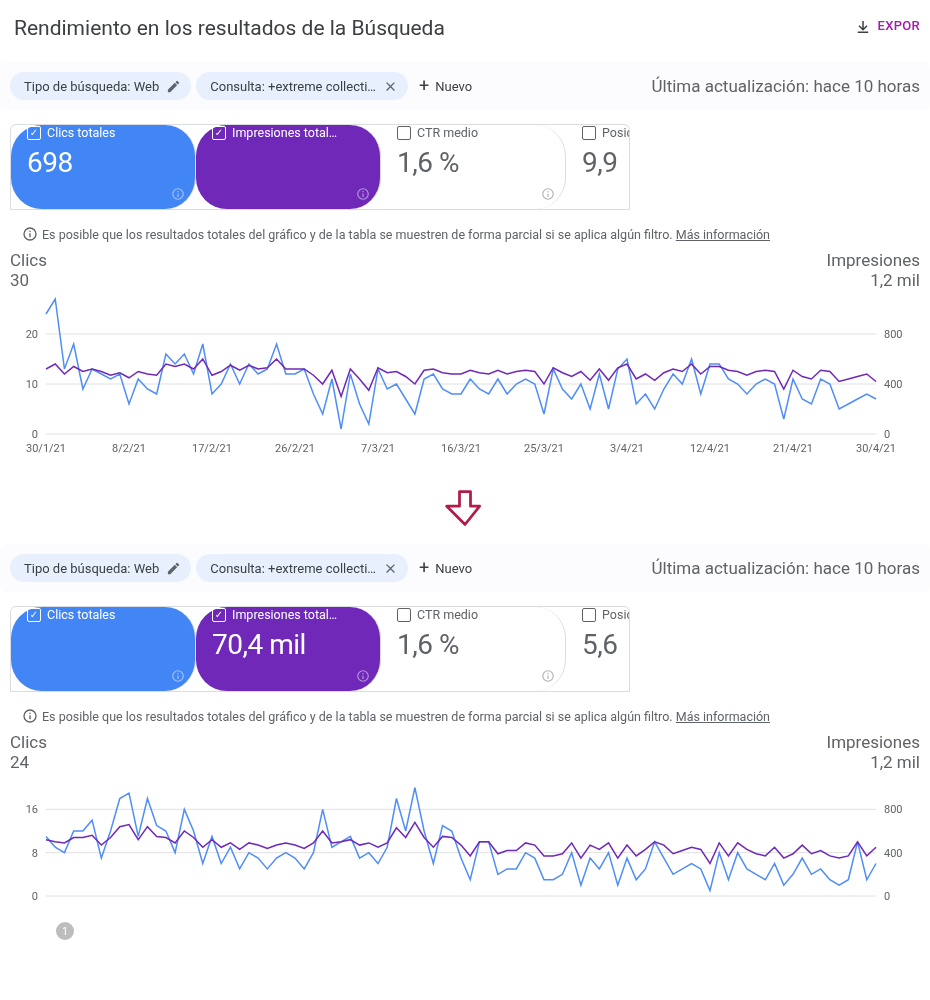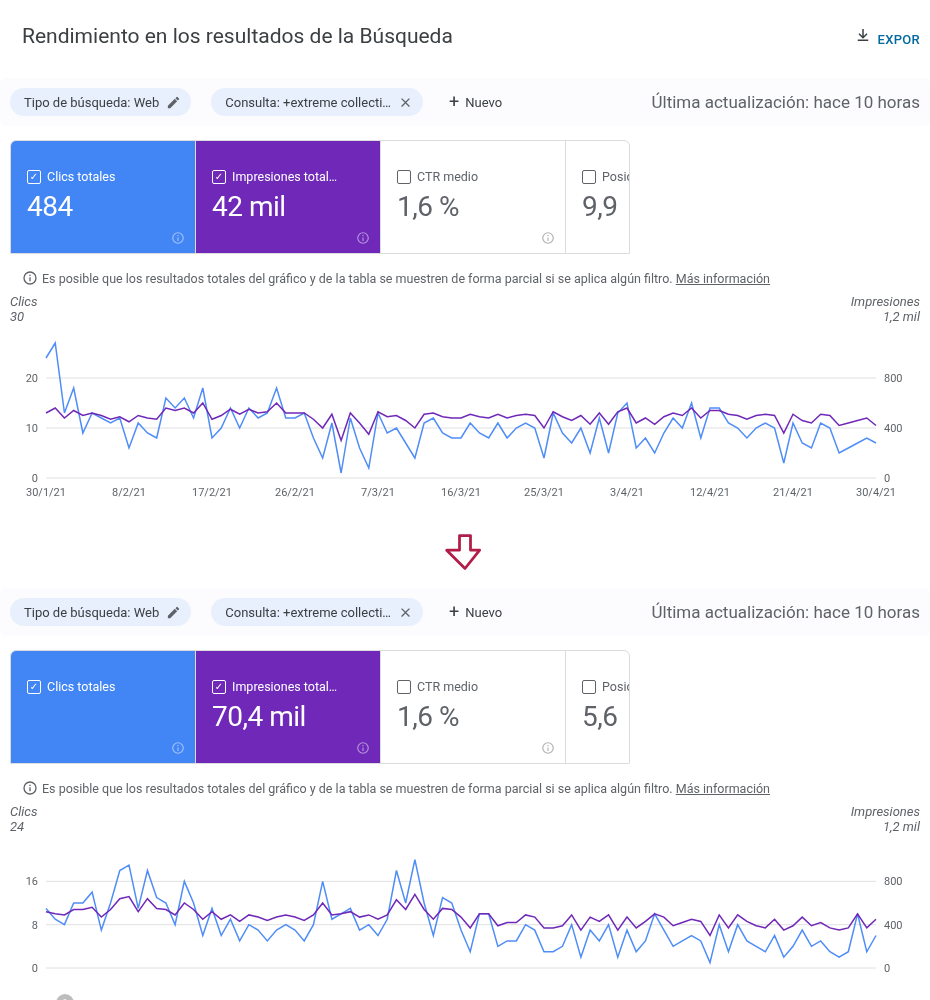--- a/index.html
+++ b/index.html
@@ -9,55 +9,55 @@
     --text-dark:#202124;
     --chip-bg:#e8f0fe;
     --chip-text:#1a73e8;
     --border:#dadce0;
     --bg:#fcfcff;
   }
   html,body{margin:0;padding:0;font-family:Roboto,Arial,sans-serif;background:#fff;color:var(--text-dark);font-size:13px;width:930px;}
   .page{padding:0 0 20px 0;}
   
   .title-row{display:flex;align-items:center;justify-content:space-between;padding:12px 10px 18px 10px;}
-  .title-row h1{margin:12px;font-size:21px;font-weight:400;color:#3c4043;}
-  .export-btn{display:flex;align-items:flex-end;gap:6px;font-size:13px;font-weight:500;color:#0369a1;cursor:pointer;letter-spacing:.3px;}
+  .title-row h1{margin:4px;font-size:21px;font-weight:400;color:#3c4043;}
+  .export-btn{display:flex;align-items:flex-start;gap:6px;font-size:13px;font-weight:500;color:#a21caf;cursor:pointer;letter-spacing:.3px;}
   .export-btn svg{width:18px;height:18px;fill:#3c4043;}
   
   .section{margin:0 0 24px 0;}
   .filter-row{display:flex;align-items:center;padding:10px 10px;background:var(--bg);border-radius:6px;}
-  .chips{display:flex;flex-wrap:wrap;align-items:center;gap:20px;}
+  .chips{display:flex;flex-wrap:wrap;align-items:center;gap:5px;}
   .chip{display:flex;align-items:center;gap:6px;background:var(--chip-bg);color:#3c4043;font-size:13px;border-radius:16px;padding:6px 10px 6px 14px;cursor:pointer;}
   .chip .ico{width:16px;height:16px;display:inline-flex;align-items:center;justify-content:center;color:#5f6368;}
   .chip .ico svg{width:15px;height:15px;fill:#5f6368;}
   .chip-new{background:transparent;color:#3c4043;padding-left:6px;}
   .chip-new .plus{font-size:18px;line-height:0;}
   .update-txt{margin-left:auto;color:var(--text-grey);font-size:17px;white-space:nowrap;}
   
   .card-area{padding:14px 0 0 10px;}
   .cards{display:flex;background:#fff;border:1px solid var(--border);border-radius:6px 6px 0 0;overflow:hidden;width:618px;box-shadow:0 0 0 rgba(0,0,0,0);}
-  .card{position:relative;flex:0 0 154px;border-right:1px solid var(--border);padding:28px 14px 10px 16px;min-height:74px;}
+  .card{position:relative;flex:0 0 154px;border-right:1px solid var(--border);padding:0 14px 10px 16px;min-height:74px;border-radius:31px;}
   .card:last-child{border-right:none;}
   .card.selected{color:#fff;}
   .card.clicks{background:var(--google-blue);}
   .card.impr{background:var(--google-purple);}
   .card-label{display:flex;align-items:center;gap:6px;font-size:12.5px;}
   .card-label .box{width:12px;height:12px;border:1.5px solid currentColor;border-radius:2px;display:inline-flex;align-items:center;justify-content:center;}
   .card.selected .box::after{content:"✓";font-size:10px;}
   .card-value{font-size:28px;font-weight:400;margin-top:6px;letter-spacing:-.5px;}
   .card.unselected{color:var(--text-grey);}
   .card .info-ico{position:absolute;right:10px;bottom:8px;width:14px;height:14px;opacity:.5;}
   .card .info-ico svg{width:14px;height:14px;fill:currentColor;}
   
   .notice{display:flex;align-items:center;gap:4px;color:var(--text-grey);font-size:12.5px;padding:16px 12px 8px 22px;}
   .notice svg{width:16px;height:16px;fill:var(--text-grey);flex:none;}
   .notice a{color:var(--text-grey);text-decoration:underline;}
   
   .chart-wrap{position:relative;padding:6px 10px 0 10px;}
-  .axis-title{position:absolute;top:0;font-size:13px;color:var(--text-grey);font-style:italic;}
+  .axis-title{position:absolute;top:0;font-size:17px;color:var(--text-grey);}
   .axis-title.left{left:10px;}
   .axis-title.right{right:10px;text-align:right;margin-left:48px;}
   svg.chart{display:block;}
   .tick-text{font-size:11px;fill:#5f6368;}
   .grid-line{stroke:#e0e0e0;stroke-width:1;}
   .series-clicks{stroke:#4f8df7;stroke-width:1.5;fill:none;}
   .series-impr{stroke:#6f28b8;stroke-width:1.5;fill:none;}
   
   .arrow-sep{display:flex;justify-content:center;padding:6px 0 14px;}
   .arrow-sep svg{width:44px;height:44px;stroke:#b11c48;fill:none;stroke-width:3;stroke-linejoin:round;}
@@ -108,31 +108,30 @@
       <div class="update-txt">Última actualización: hace 10 horas</div>
     </div>
 
     <div class="card-area">
       <div class="cards">
         <div class="card selected clicks">
           <div class="card-label">
               <span class="box"></span>
               <span>Clics totales</span>
             </div>
-          <div class="card-value">484</div>
+          <div class="card-value">698</div>
           <span class="info-ico"><svg viewBox="0 0 24 24">
                 <path d="M11 7h2v2h-2zm0 4h2v6h-2zM12 2a10 10 0 100 20 10 10 0 000-20zm0 18a8 8 0 110-16 8 8 0 010 16z"></path>
               </svg></span>
         </div>
         <div class="card selected impr">
           <div class="card-label">
               <span class="box"></span>
               <span>Impresiones total…</span>
             </div>
-          <div class="card-value">42 mil</div>
           <span class="info-ico"><svg viewBox="0 0 24 24">
                 <path d="M11 7h2v2h-2zm0 4h2v6h-2zM12 2a10 10 0 100 20 10 10 0 000-20zm0 18a8 8 0 110-16 8 8 0 010 16z"></path>
               </svg></span>
         </div>
         <div class="card unselected">
           <div class="card-label">
               <span class="box"></span>
               <span>CTR medio</span>
             </div>
           <div class="card-value">1,6 %</div>

